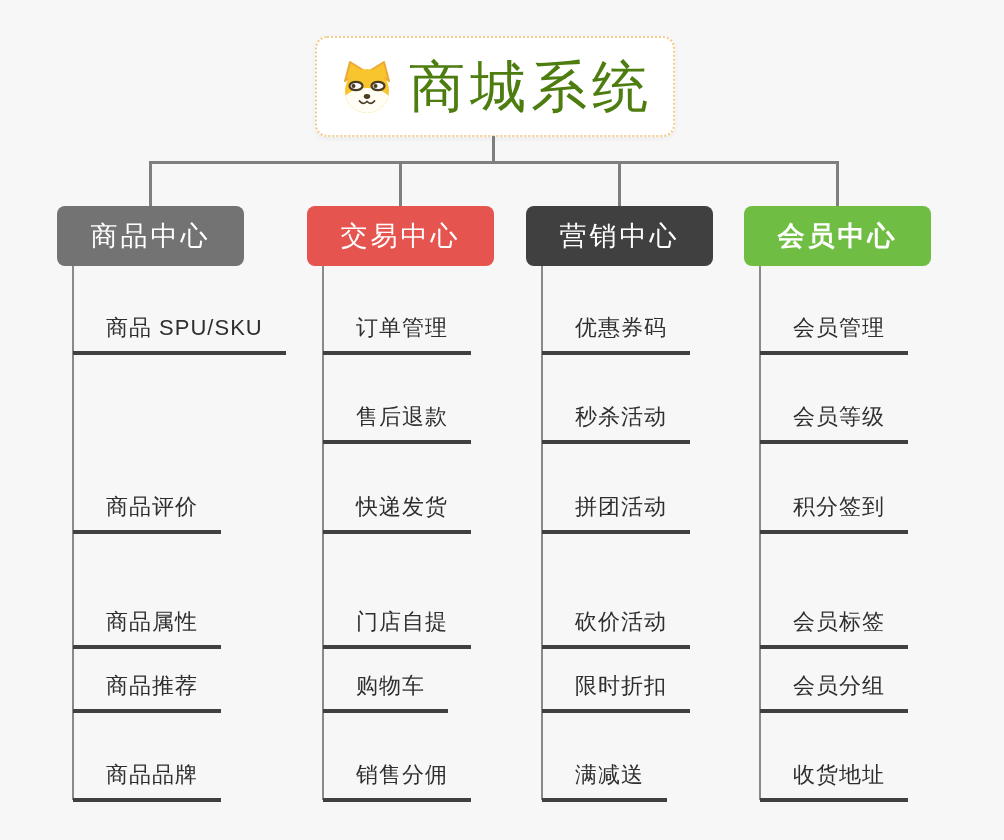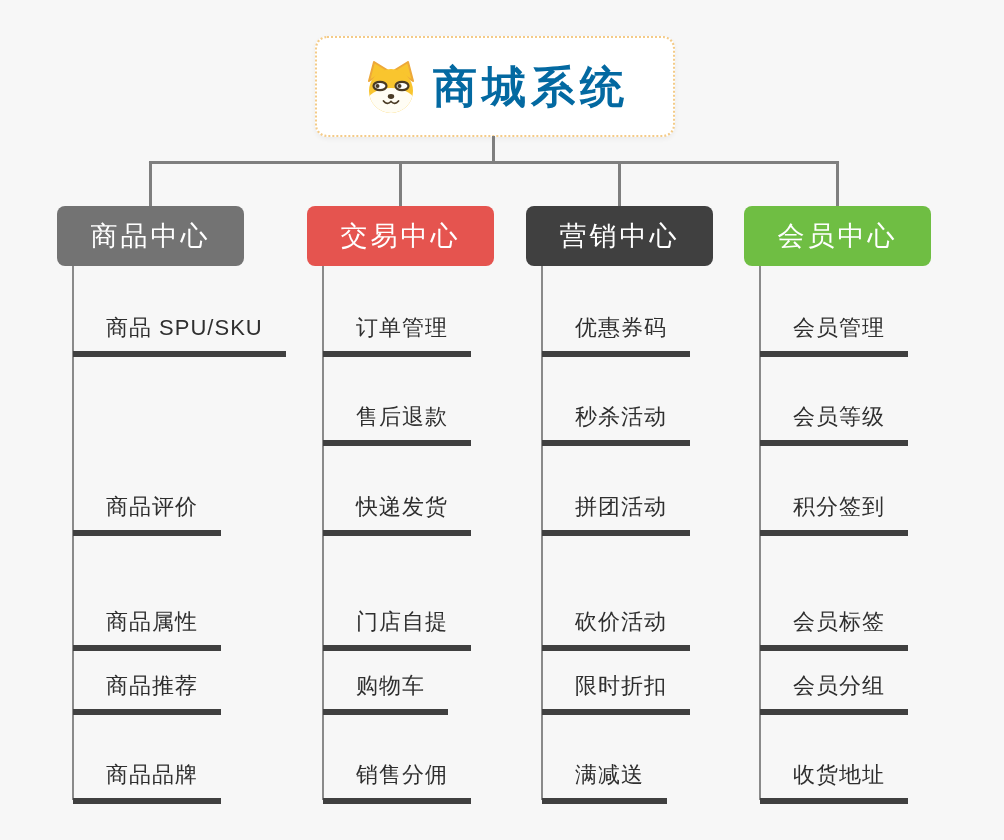--- a/index.html
+++ b/index.html
@@ -8,21 +8,21 @@
 
   
   .root-node{
     position:absolute;left:315px;top:36px;width:360px;height:101px;
     background:#FFFFFF;border:2px dotted #F4CB88;border-radius:12px;
     box-sizing:border-box;display:flex;align-items:center;justify-content:center;
     box-shadow:0 2px 5px rgba(0,0,0,0.05);
   }
   .root-node svg{display:block;margin-right:12px;}
   .root-title{
-    font-size:44px;color:#0369a1;letter-spacing:5px;line-height:1;white-space:nowrap;font-weight:bold;
+    font-size:56px;color:#4d7c0f;letter-spacing:5px;line-height:1;white-space:nowrap;
   }
 
   
   .line{position:absolute;background:#7F7F7F;}
   .root-drop{left:492px;top:136px;width:3px;height:27px;}
   .bus{left:149px;top:161px;width:690px;height:3px;border-radius:2px;}
   .drop{top:161px;width:3px;height:46px;}
   .drop.d1{left:149px;}
   .drop.d2{left:399px;}
   .drop.d3{left:618px;}
@@ -38,21 +38,21 @@
   .branch-header{
     position:absolute;left:0;top:206px;width:187px;height:60px;
     border-radius:8px;color:#FFFFFF;font-size:27px;letter-spacing:3px;
     line-height:60px;text-align:center;box-sizing:border-box;
   }
   .trunk{position:absolute;left:15px;top:266px;width:2px;height:534px;background:#8A8A8A;}
 
   .leaf{
     position:absolute;left:16px;display:inline-block;white-space:nowrap;
     font-size:22px;line-height:26px;letter-spacing:1px;color:#2F2F2F;
-    padding:0 23px 10px 33px;border-bottom:6px solid #404040;
+    padding:0 23px 10px 33px;border-bottom:4px solid #404040;
   }
   .leaf.l1{top:315px;}
   .leaf.l2{top:404px;}
   .leaf.l3{top:494px;}
   .leaf.l4{top:609px;}
   .leaf.l5{top:673px;}
   .leaf.l6{top:762px;}
 </style>
 </head>
 <body>
@@ -113,21 +113,21 @@
     <div class="trunk"></div>
     <div class="leaf l1">优惠券码</div>
     <div class="leaf l2">秒杀活动</div>
     <div class="leaf l3">拼团活动</div>
     <div class="leaf l4">砍价活动</div>
     <div class="leaf l5">限时折扣</div>
     <div class="leaf l6">满减送</div>
   </div>
 
   <div class="branch b4">
-    <div class="branch-header" style="background-color: rgb(111, 190, 67);">会员中心</div>
+    <div class="branch-header" style="background-color: rgb(111, 190, 67); font-weight: bold;">会员中心</div>
     <div class="trunk"></div>
     <div class="leaf l1">会员管理</div>
     <div class="leaf l2">会员等级</div>
     <div class="leaf l3">积分签到</div>
     <div class="leaf l4">会员标签</div>
     <div class="leaf l5">会员分组</div>
     <div class="leaf l6">收货地址</div>
   </div>
 
 </div>

